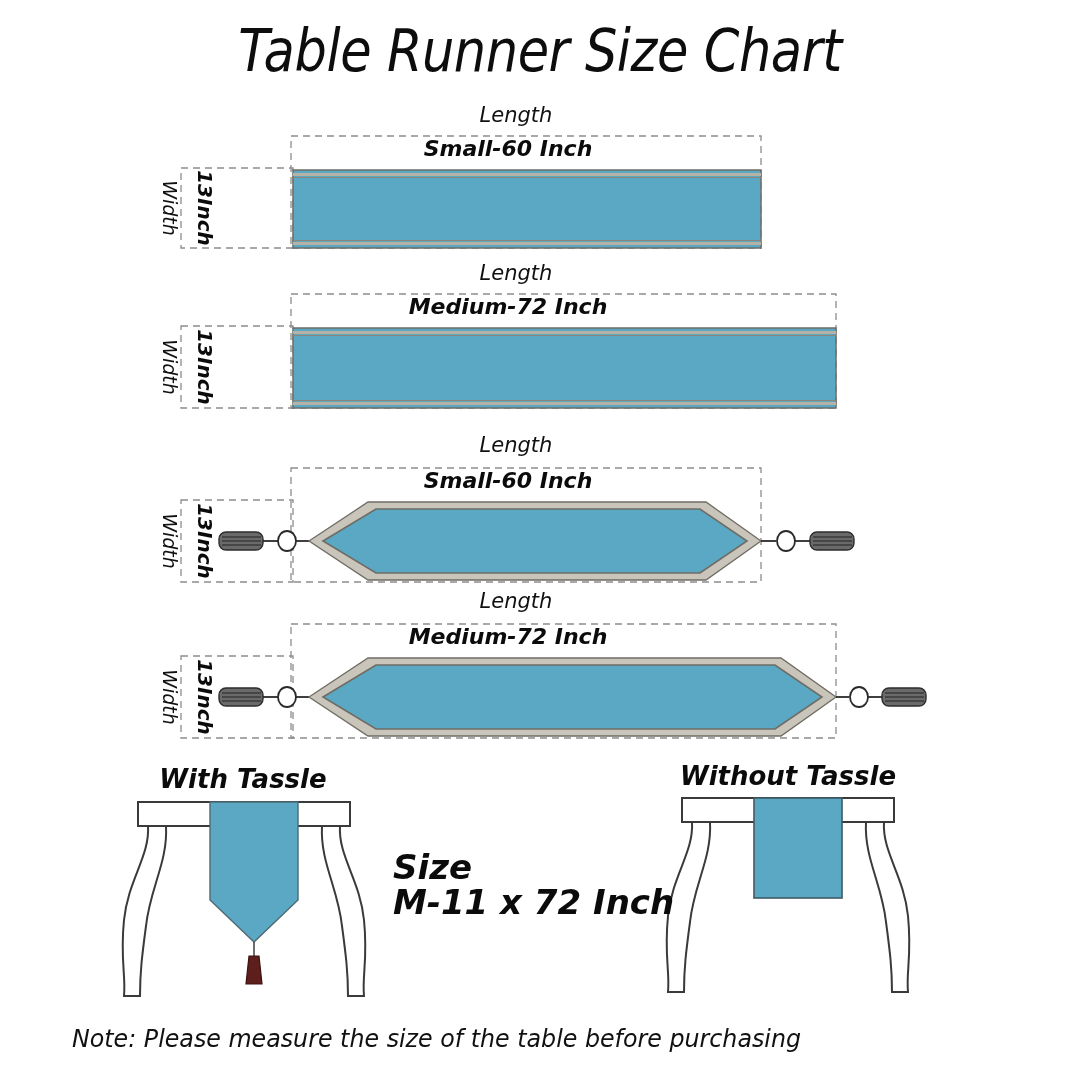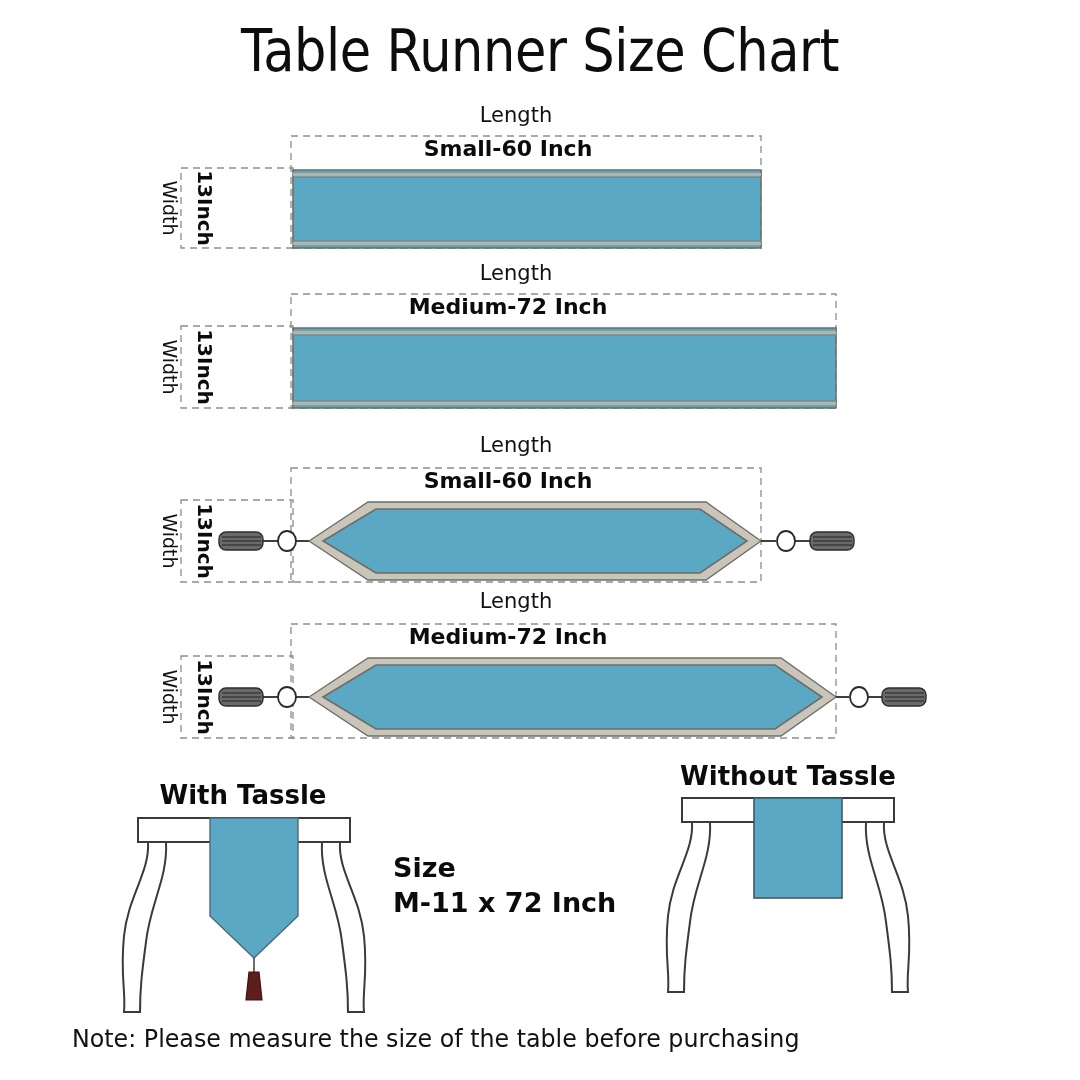--- a/index.html
+++ b/index.html
@@ -14,20 +14,21 @@
     font-family: "Liberation Sans", "DejaVu Sans", sans-serif;
     color: #111111;
     overflow: hidden;
     position: relative;
   }
 
   .page {
     position: relative;
     width: 1080px;
     height: 1080px;
+    font-style: italic;
   }
 
   
   .chart-title {
     position: absolute;
     top: 22px;
     left: 0;
     width: 1080px;
     text-align: center;
     font-size: 58px;
@@ -102,21 +103,21 @@
   .hang-tassel { fill: #5e1f1c; stroke: #3a1210; stroke-width: 1.2; }
   .hang-cord { stroke: #4a4a4a; stroke-width: 1.6; fill: none; }
 
   
   .size-block {
     position: absolute;
     left: 393px;
     top: 850px;
     font-family: "DejaVu Sans", "Liberation Sans", sans-serif;
     font-weight: 700;
-    font-size: 27px;
+    font-size: 34px;
     line-height: 35px;
     color: #0b0b0b;
     white-space: nowrap;
   }
 
   
   .note {
     position: absolute;
     left: 72px;
     top: 1024px;
@@ -255,21 +256,21 @@
         <ellipse class="tassel-ring" cx="843" cy="111" rx="9" ry="10"></ellipse>
         <line class="tassel-cord" x1="852" y1="111" x2="868" y2="111"></line>
         <rect class="tassel-body" x="866" y="102" width="44" height="18" rx="7"></rect>
         <line class="tassel-stripe" x1="869" y1="107" x2="908" y2="107"></line>
         <line class="tassel-stripe" x1="869" y1="111" x2="908" y2="111"></line>
         <line class="tassel-stripe" x1="869" y1="115" x2="908" y2="115"></line>
       </g>
     </svg>
   </div>
 
-  <div class="runner-row" style="top:776px; left:0;">
+  <div class="runner-row" style="top:760px; left:0;">
     <svg width="540" height="250" viewBox="0 0 540 250" xmlns="http://www.w3.org/2000/svg">
       <text class="tbl-caption" x="243" y="28" text-anchor="middle">With Tassle</text>
 
       <rect class="table-line" x="138" y="42" width="212" height="24"></rect>
 
       <path class="leg-line" d="M148,66 C150,96 128,120 124,160 C120,200 126,215 124,236 L140,236 C140,212 142,196 146,166 C150,128 168,102 166,66 Z"></path>
       <path class="leg-line" d="M340,66 C338,96 360,120 364,160 C368,200 362,215 364,236 L348,236 C348,212 346,196 342,166 C338,128 320,102 322,66 Z"></path>
 
       <polygon class="drape" points="210,42 298,42 298,140 254,182 210,140"></polygon>
 

